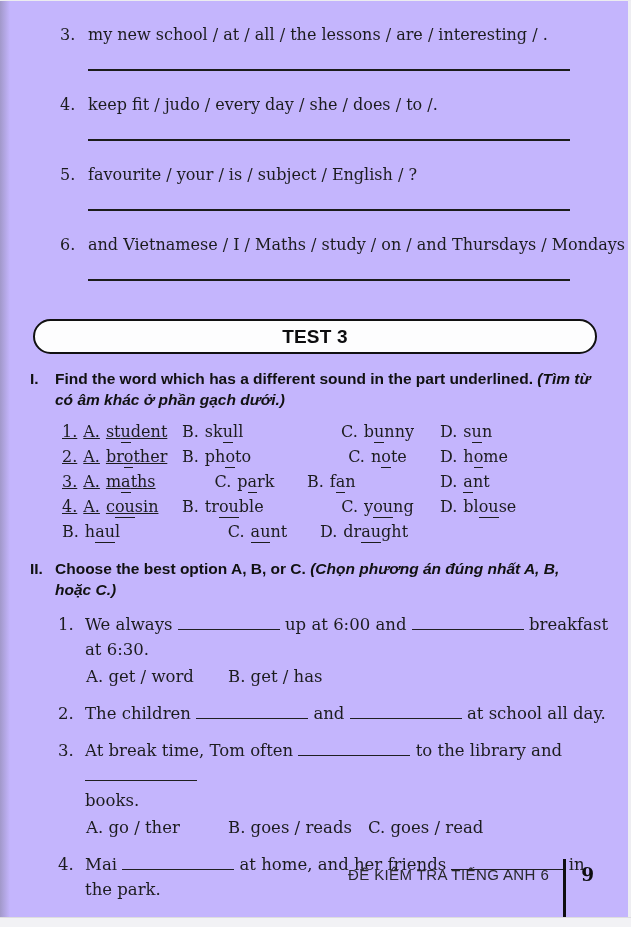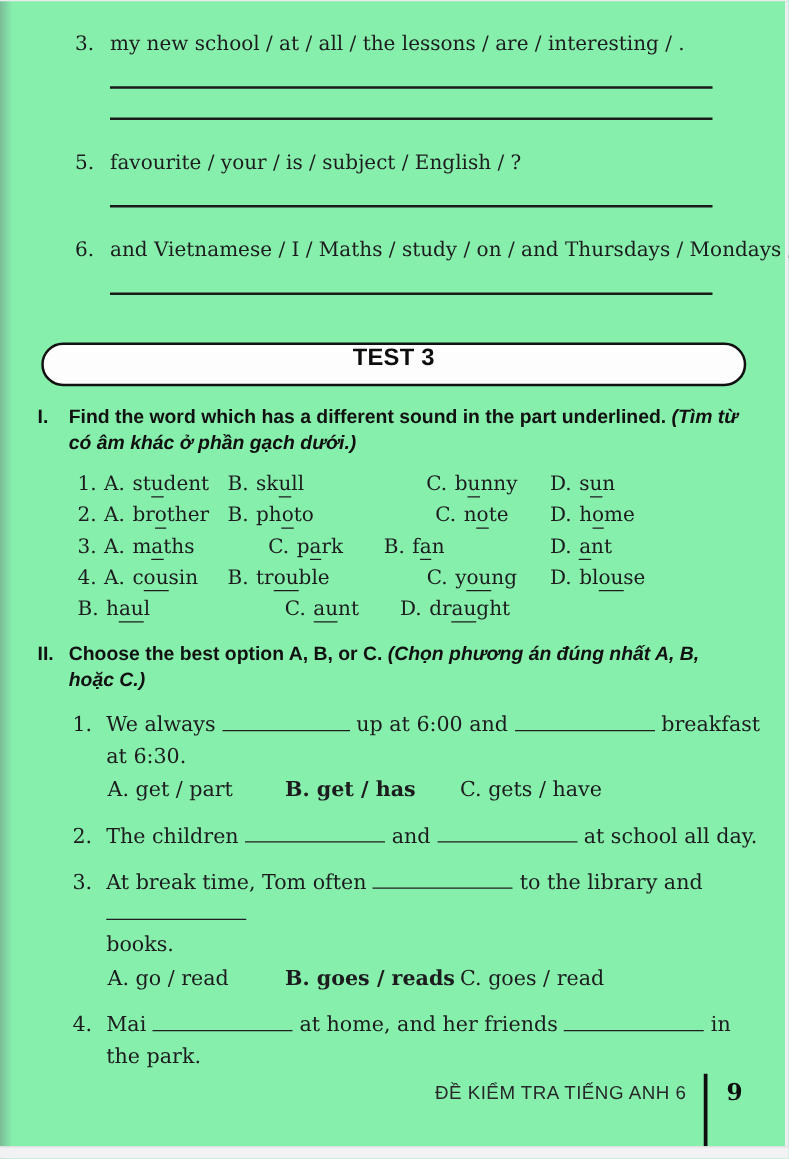--- a/index.html
+++ b/index.html
@@ -1,18 +1,18 @@
 <!DOCTYPE html>
 <html><head>
 <meta charset="utf-8">
 <style>
   html,body { margin:0; padding:0; background:#e9e9ec; }
   .page {
     position:relative; width:631px; height:927px; margin:0 auto;
-    background:#86efac; color:#1c1c1e; overflow:hidden;
+    background:#c4b5fd; color:#1c1c1e; overflow:hidden;
     font-family:"DejaVu Serif", serif;
     box-sizing:border-box;
     border-top:1px solid #ececf0;
   }
   
   .edge-left { position:absolute; left:0; top:0; bottom:0; width:10px;
     background:linear-gradient(to right, rgba(105,105,118,0.38), rgba(255,255,255,0)); }
   .edge-right { position:absolute; right:0; top:0; bottom:0; width:3px; background:#eeeef2; }
   .edge-bottom { position:absolute; left:0; right:0; bottom:0; height:9px;
     background:#f2f2f5; border-top:1px solid #dededf; }
@@ -20,21 +20,21 @@
   
   .unscramble { padding-top:23px; }
   .u-item { margin:23px 30px 0 60px; font-size:16px; line-height:22px; white-space:nowrap; }
   .unscramble .u-item:first-child { margin-top:0; }
   .u-num { display:inline-block; width:28px; }
   .answer-line { height:0; border-bottom:2px solid #1b1b1b; margin:23px 0 0 88px; width:482px; }
 
   
   .test-banner {
     margin:38px 34px 0 33px; height:31px; border:2px solid #111;
-    border-radius:18px; display:flex; align-items:flex-start; justify-content:center;
+    border-radius:18px; display:flex; align-items:center; justify-content:center;
     background:#fdfdfe;
   }
   .test-banner span {
     font-family:"Liberation Sans", sans-serif; font-weight:700; font-size:19px;
     letter-spacing:0.2px; color:#0d0d0f;
   }
 
   
   .sec-heading {
     display:flex; margin:14px 32px 0 30px;
@@ -42,38 +42,38 @@
     font-size:15.5px; line-height:21px; color:#111;
   }
   .sec-num { width:25px; flex-shrink:0; }
   .sec-text { flex:1; }
   .vi { font-style:italic; }
 
   
   .s1-rows { margin:9px 0 0 62px; font-size:16px; }
   .s1-row { display:flex; line-height:25px; }
   .cell { white-space:nowrap; }
-  .c0 { width:120px; }
+  .c0 { width:120px;text-decoration:underline; }
   .c1 { width:133px; }
   .c2 { width:125px;text-align:center; }
   .row-num { margin-right:6px; }
   .opt-label { margin-right:6px; }
   .ul { border-bottom:1.6px solid #1c1c1e; padding-bottom:0.5px; }
 
   
   .q { display:flex; margin:12px 18px 0 58px; font-size:16.5px; line-height:25px; }
   .q-num { width:27px; flex-shrink:0; }
   .q-text { flex:1; }
   .q-line2 { display:block; }
   .blank { display:inline-block; width:102px; height:13px;
     border-bottom:1.6px solid #1f1f21; vertical-align:baseline; }
   .blank.wide { width:112px; }
   .q-opts { display:flex; margin:3px 0 0 86px; font-size:16.5px; line-height:24px; }
   .q-opts .o0 { width:142px; }
-  .q-opts .o1 { width:140px;font-weight:bold; }
+  .q-opts .o1 { width:140px; }
 
   
   .footer { position:absolute; top:842px; right:37px; display:flex; align-items:flex-start;margin-top:16px; }
   .footer-title { font-family:"Liberation Sans", sans-serif; font-size:15px;
     letter-spacing:0.4px; color:#28282b; margin-top:7px; white-space:nowrap; }
   .footer-divider { width:3px; height:63px; background:#0f0f10; margin-left:14px; }
   .footer-page { font-family:"DejaVu Serif", serif; font-weight:700; font-size:18.5px;
     margin:5px 0 0 15px; color:#0d0d0f; }
 </style>
 </head>
@@ -82,20 +82,23 @@
 <div class="page">
   <div class="edge-left"></div>
   <div class="edge-right"></div>
 
   <section class="unscramble">
     <div class="u-item">
       <span class="u-num">3.</span><span>my new school / at / all / the lessons / are / interesting / .</span>
     </div>
     <div class="answer-line"></div>
 
+    <div class="u-item">
+      <span class="u-num">4.</span><span>keep fit / judo / every day / she / does / to /.</span>
+    </div>
     <div class="answer-line"></div>
 
     <div class="u-item">
       <span class="u-num">5.</span><span>favourite / your / is / subject / English / ?</span>
     </div>
     <div class="answer-line"></div>
 
     <div class="u-item">
       <span class="u-num">6.</span><span>and Vietnamese / I / Maths / study / on / and Thursdays / Mondays / .</span>
     </div>
@@ -155,36 +158,35 @@
     <div class="sec-heading">
       <span class="sec-num">II.</span>
       <span class="sec-text"><span>Choose the best option A, B, or C.</span> <span class="vi">(Chọn phương án đúng nhất A, B, hoặc C.)</span></span>
     </div>
 
     <div class="q">
       <span class="q-num">1.</span>
       <span class="q-text"><span>We always </span><span class="blank"></span><span> up at 6:00 and </span><span class="blank wide"></span><span> breakfast at 6:30.</span></span>
     </div>
     <div class="q-opts">
-      <span class="opt o0">A. get / part</span>
+      <span class="opt o0">A. get / word</span>
       <span class="opt o1">B. get / has</span>
-      <span class="opt o2">C. gets / have</span>
     </div>
 
     <div class="q">
       <span class="q-num">2.</span>
       <span class="q-text"><span>The children </span><span class="blank wide"></span><span> and </span><span class="blank wide"></span><span> at school all day.</span></span>
     </div>
 
     <div class="q">
       <span class="q-num">3.</span>
       <span class="q-text"><span>At break time, Tom often </span><span class="blank wide"></span><span> to the library and </span><span class="blank wide"></span><span class="q-line2">books.</span></span>
     </div>
     <div class="q-opts">
-      <span class="opt o0">A. go / read</span>
+      <span class="opt o0">A. go / ther</span>
       <span class="opt o1">B. goes / reads</span>
       <span class="opt o2">C. goes / read</span>
     </div>
 
     <div class="q">
       <span class="q-num">4.</span>
       <span class="q-text"><span>Mai </span><span class="blank wide"></span><span> at home, and her friends </span><span class="blank wide"></span><span> in the park.</span></span>
     </div>
 
   </section>

